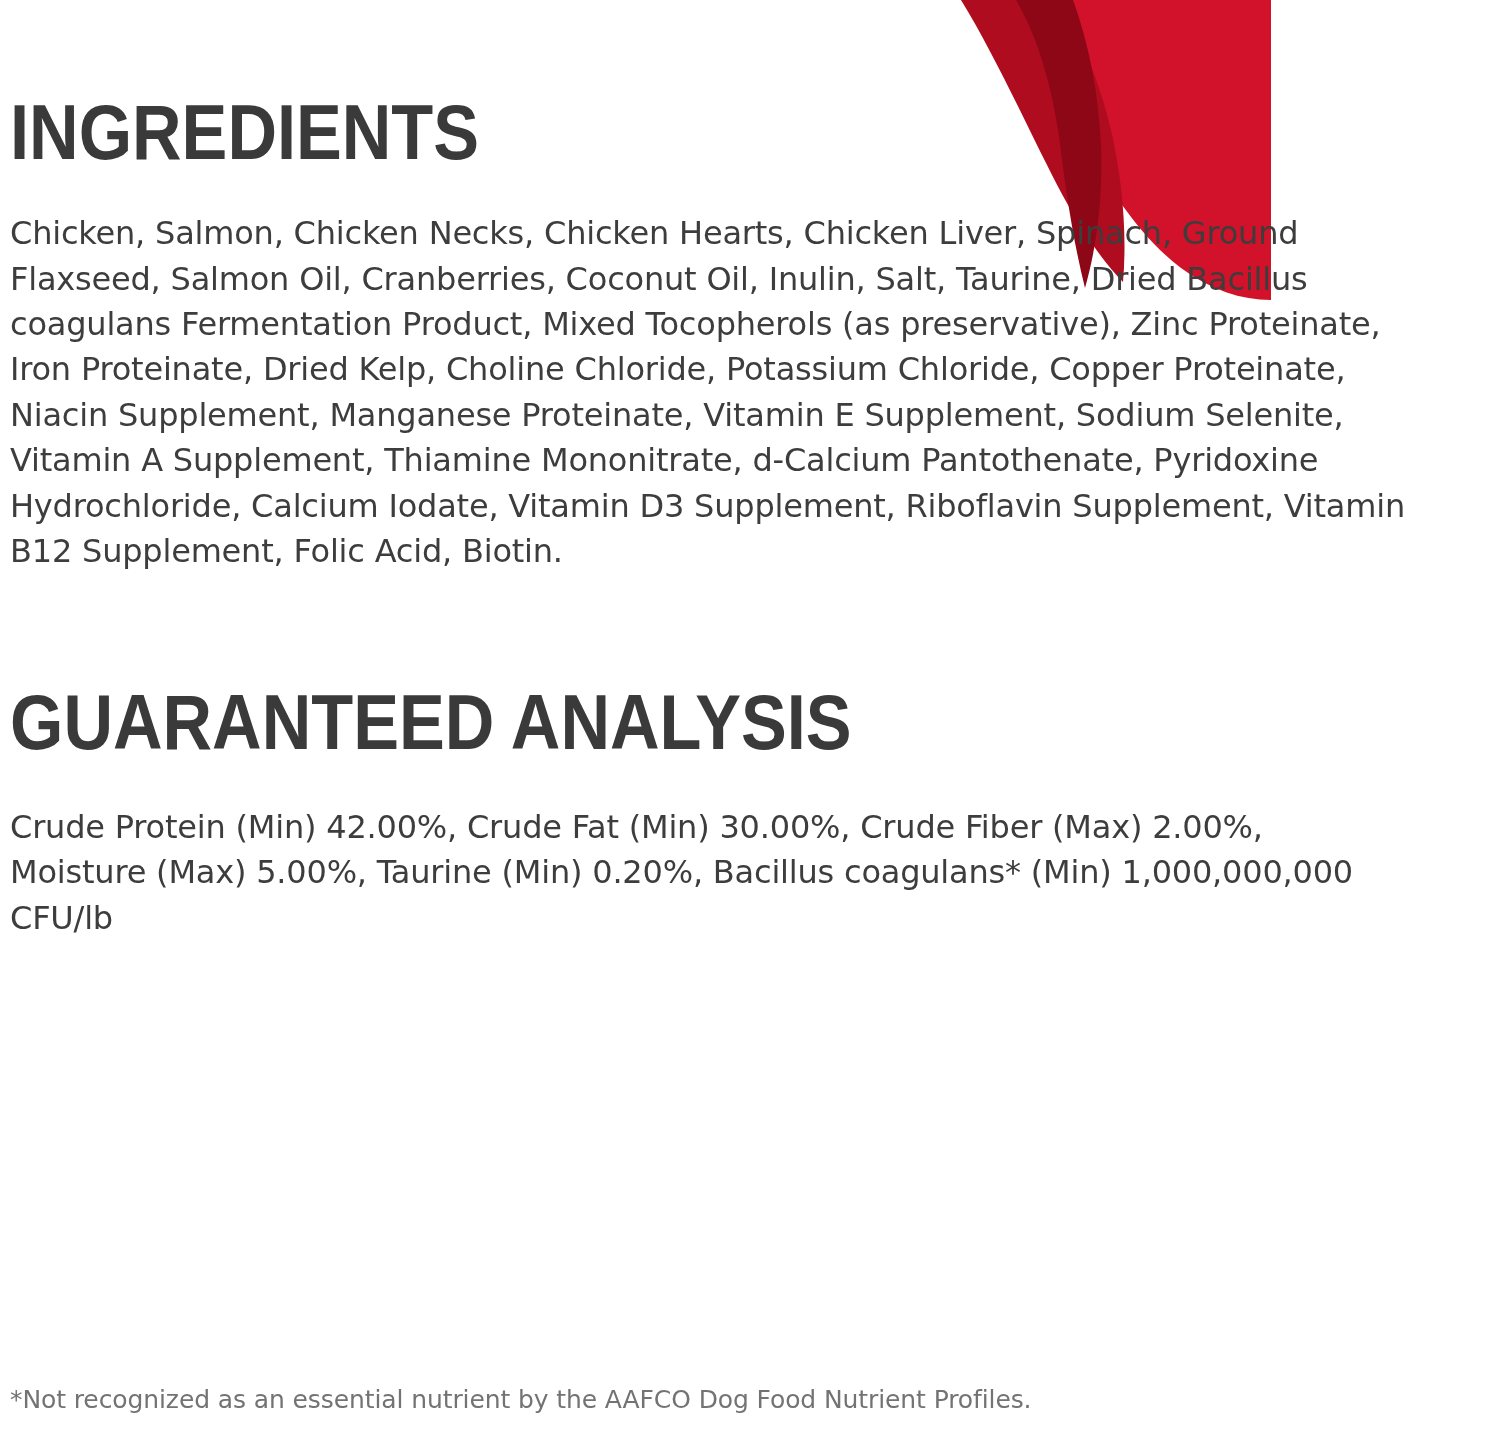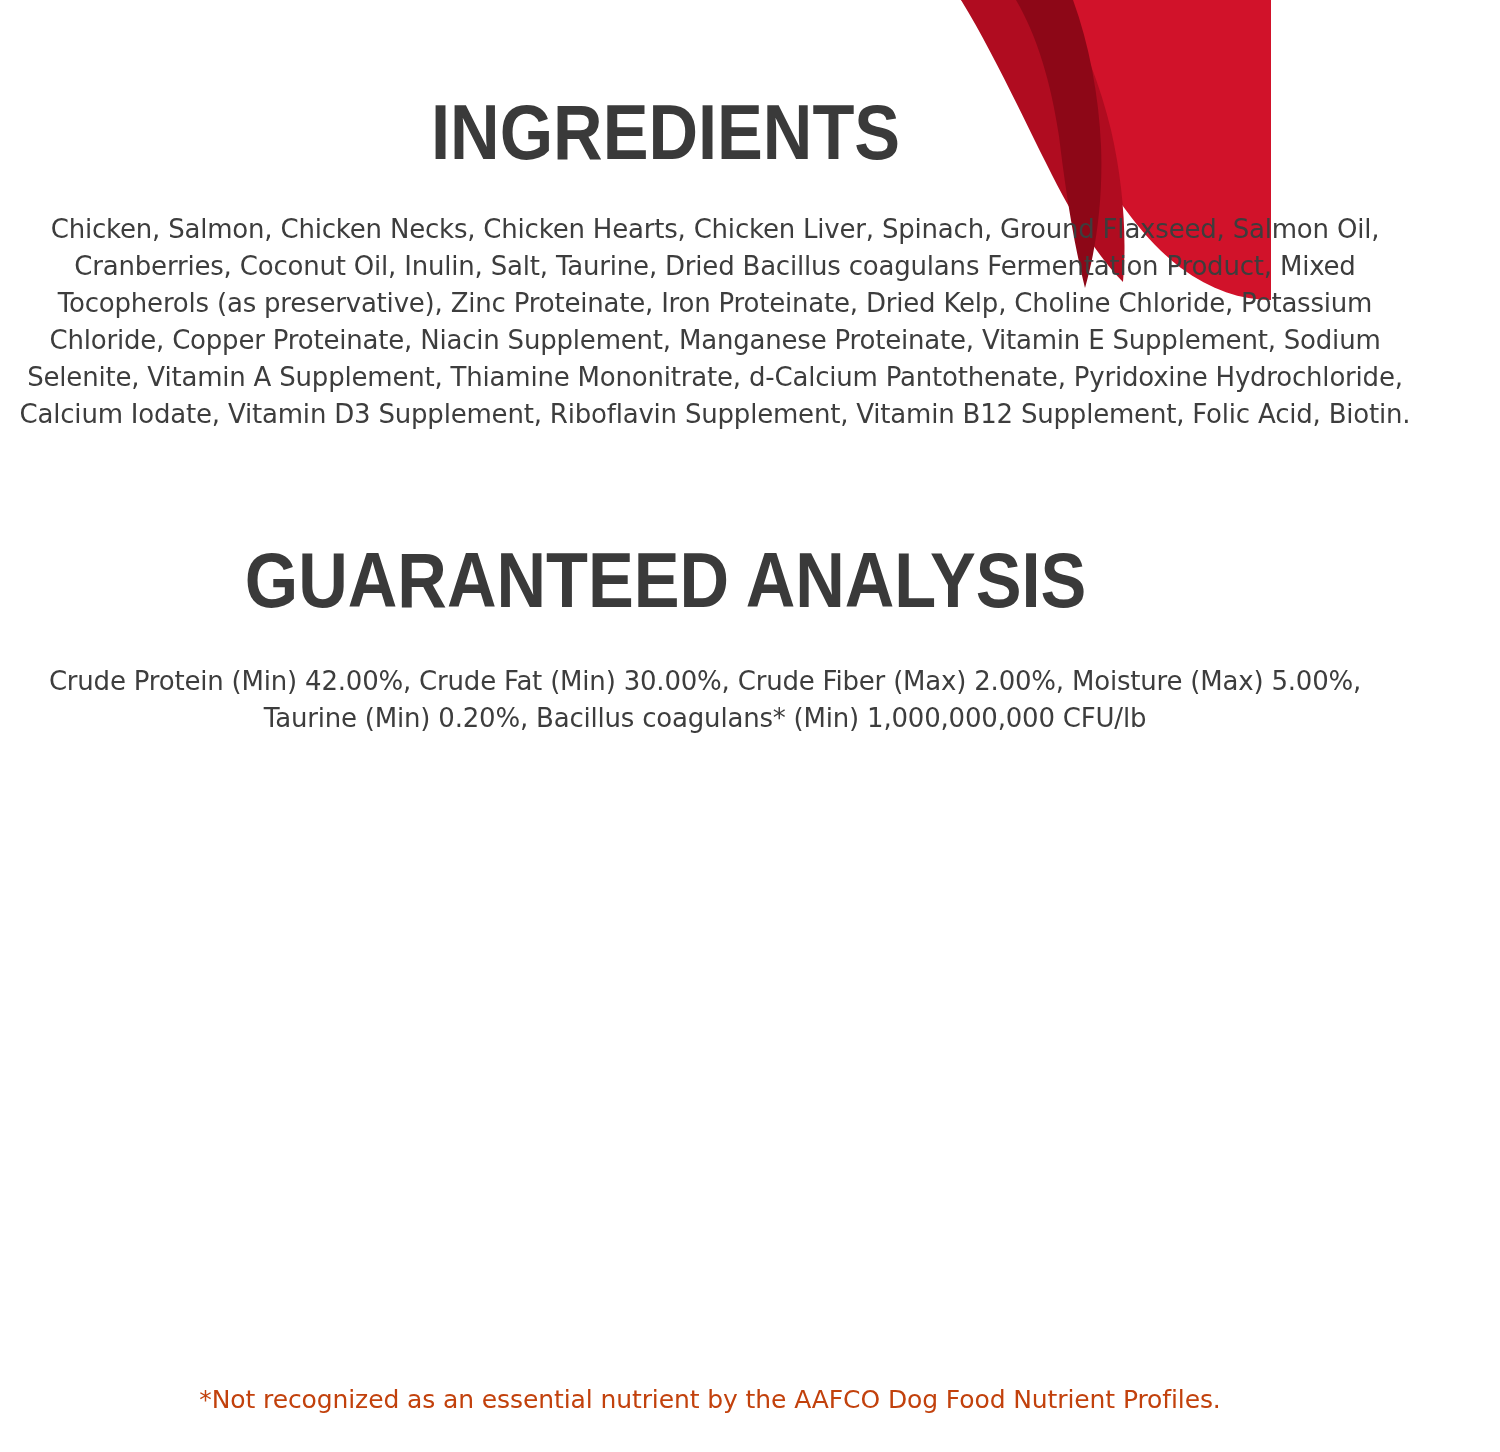--- a/index.html
+++ b/index.html
@@ -13,21 +13,20 @@
     font-family: "DejaVu Sans", sans-serif;
     position: relative;
     overflow: hidden;
   }
 
   .page {
     position: relative;
     width: 1271px;
     height: 1452px;
     box-sizing: border-box;
-    text-align: center;
   }
 
   
   .corner-graphic {
     position: absolute;
     top: 0;
     right: 0;
     width: 460px;
     height: 400px;
     pointer-events: none;
@@ -50,21 +49,21 @@
     line-height: 0.95;
     letter-spacing: 0px;
     color: #3a3a3a;
     transform: scaleX(0.88);
     transform-origin: left center;
   }
 
   .body-text {
     margin: 0;
     font-family: "DejaVu Sans", sans-serif;
-    font-size: 26px;
+    font-size: 32px;
     line-height: 1.42;
     color: #3d3d3d;
     max-width: 1410px;
     letter-spacing: -0.2px;
   }
 
   #ingredients-title {
     margin-bottom: 42px;
   }
 
@@ -87,21 +86,21 @@
     left: 10px;
     bottom: 36px;
     width: 1400px;
   }
 
   .footnote {
     margin: 0 0 28px 0;
     font-family: "DejaVu Sans", sans-serif;
     font-size: 25px;
     line-height: 1.3;
-    color: #c2410c;
+    color: #737373;
     letter-spacing: -0.1px;
   }
   .footnote:last-child {
     margin-bottom: 0;
   }
 </style>
 </head>
 <body>
 
 <div class="page">

